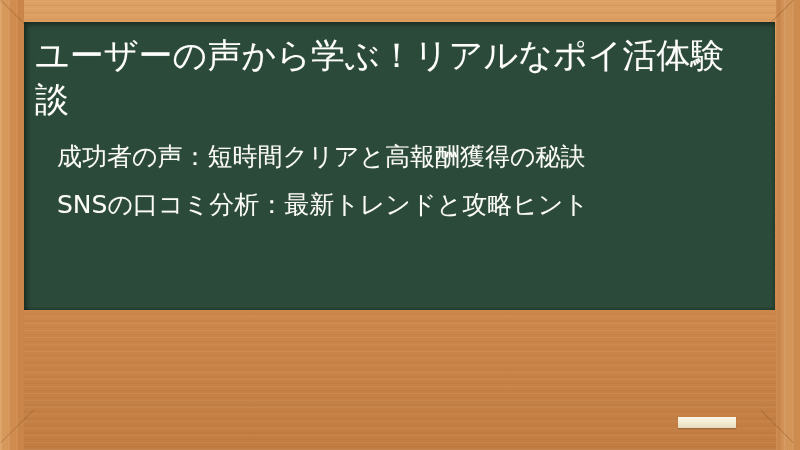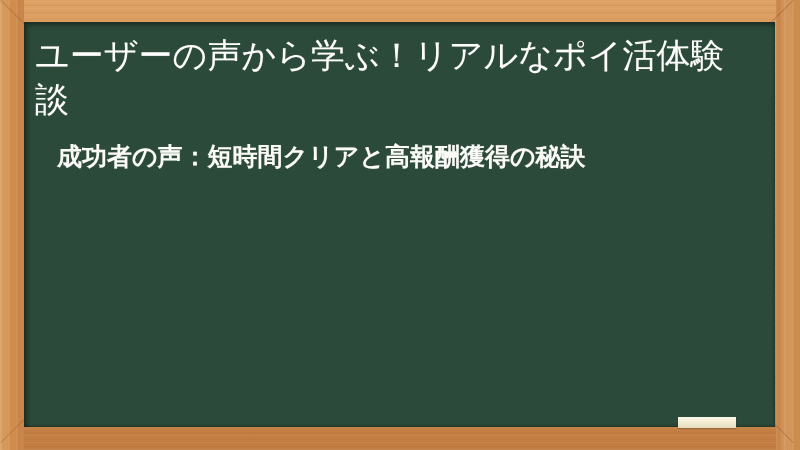--- a/index.html
+++ b/index.html
@@ -92,21 +92,21 @@
   .mitre.bl::after { transform: rotate(-45deg); }
   .mitre.br { left: 760px; top: 410px; }
   .mitre.br::after { transform: rotate(45deg); }
 
   
   .board {
     position: absolute;
     left: 24px;
     top: 22px;
     width: 751px;
-    height: 405px;
+    height: 288px;
     background: #2c4a39;
     box-shadow:
       inset 3px 3px 5px rgba(0,0,0,0.40),
       inset -1px -1px 3px rgba(0,0,0,0.25);
   }
 
   .board-inner {
     position: absolute;
     left: 0; top: 0; right: 0; bottom: 0;
     padding: 11px 18px 0 11px;
@@ -121,21 +121,20 @@
     font-weight: 400;
     letter-spacing: 0px;
     text-shadow: 0 0 1px rgba(255,255,255,0.25);
     white-space: pre-wrap;
   }
 
   .bullets {
     list-style: none;
     margin: 23px 0 0 0;
     padding: 0 0 0 22px;
-    font-weight: bold;
   }
   .bullets li {
     color: #fbfbf7;
     font-size: 25px;
     line-height: 1.0;
     margin-bottom: 23px;
     white-space: nowrap;
     text-shadow: 0 0 1px rgba(255,255,255,0.22);
   }
 
@@ -163,20 +162,21 @@
   <div class="mitre bl"></div>
   <div class="mitre br"></div>
 
   <div class="board">
     <div class="board-inner">
 
       <h1 class="title">ユーザーの声から学ぶ！リアルなポイ活体験談</h1>
 
       <ul class="bullets">
         <li>成功者の声：短時間クリアと高報酬獲得の秘訣</li>
+        <li>SNSの口コミ分析：最新トレンドと攻略ヒント</li>
       </ul>
 
     </div>
   </div>
 
   <div class="chalk"></div>
 
 </div>
 
 </body></html>

